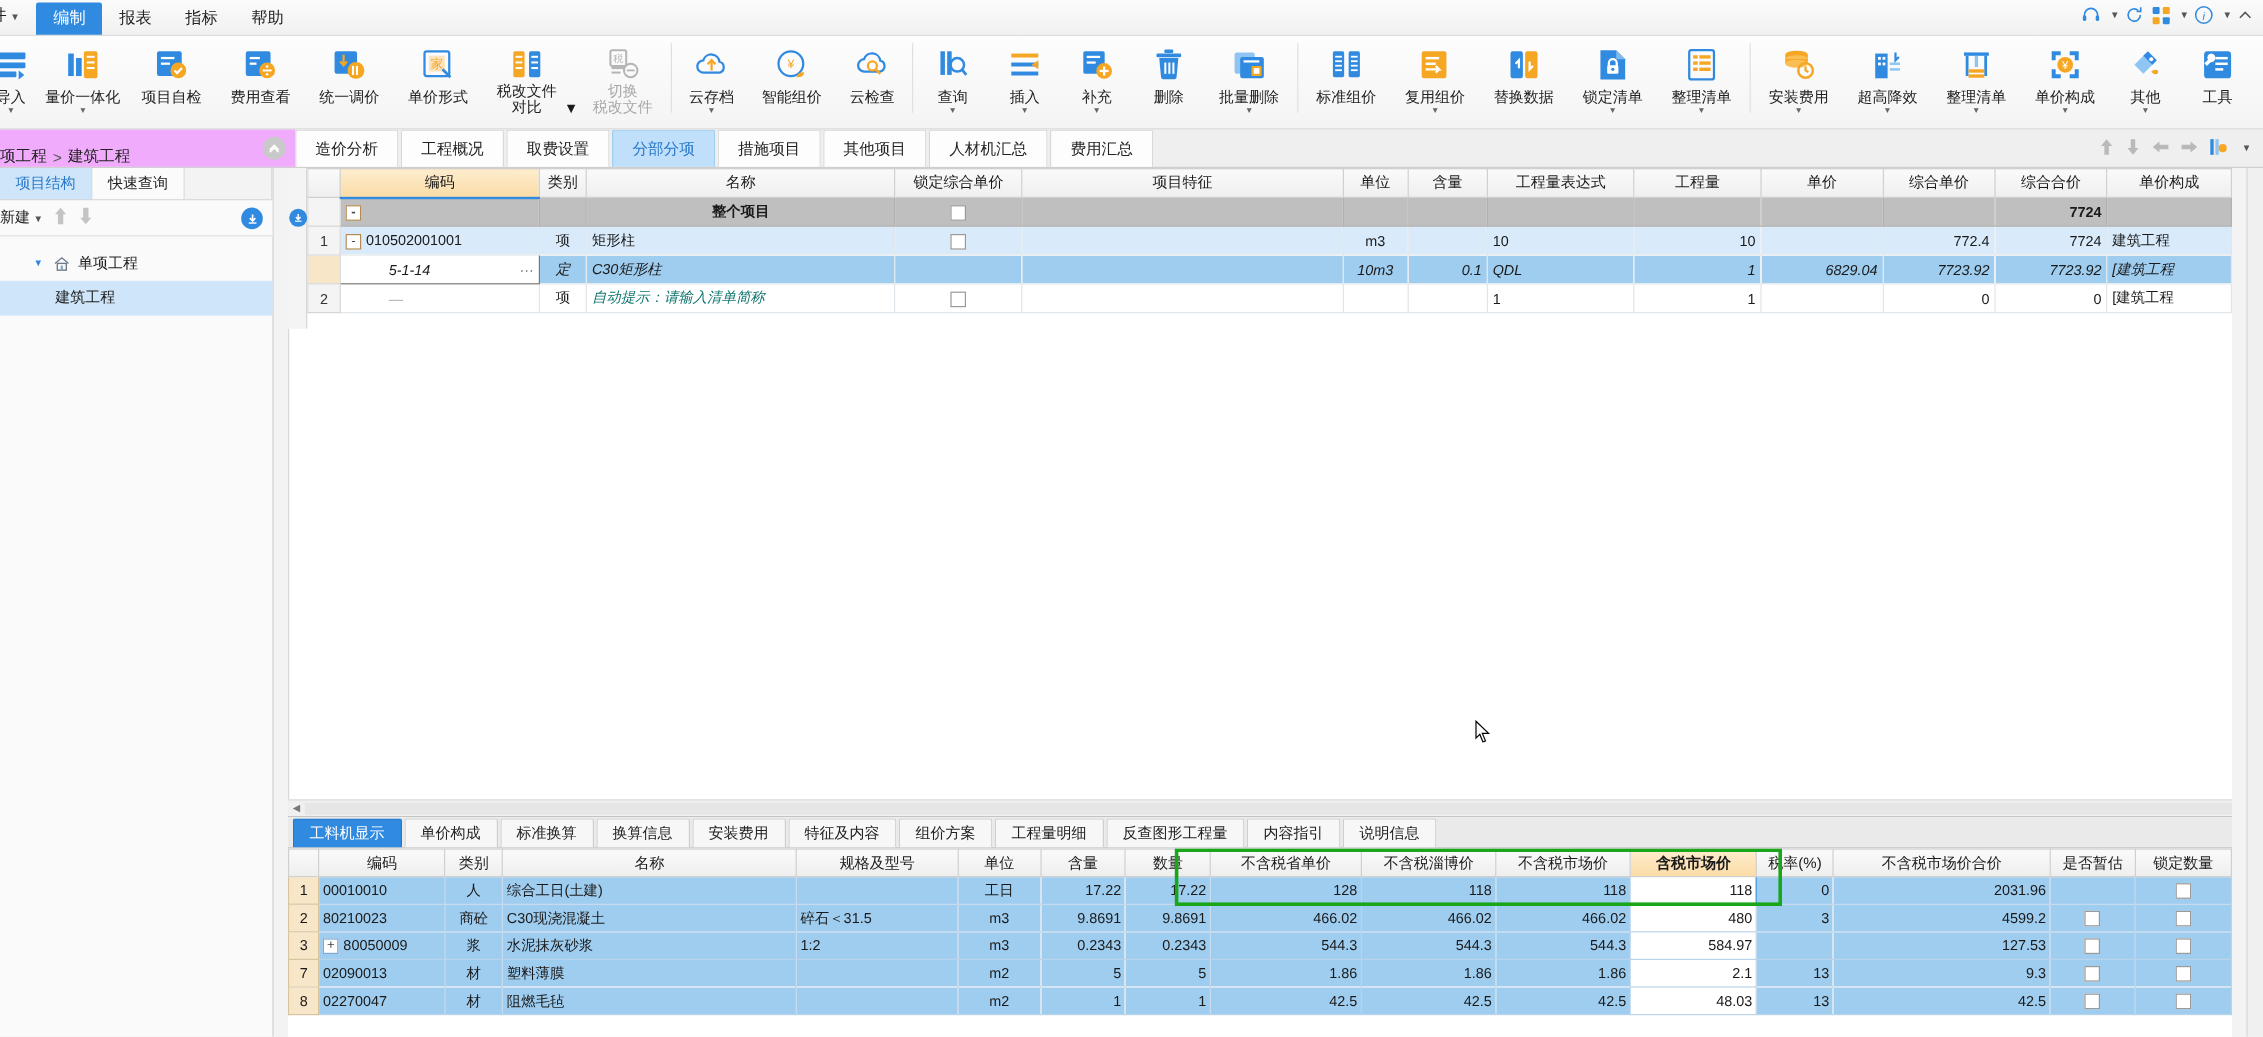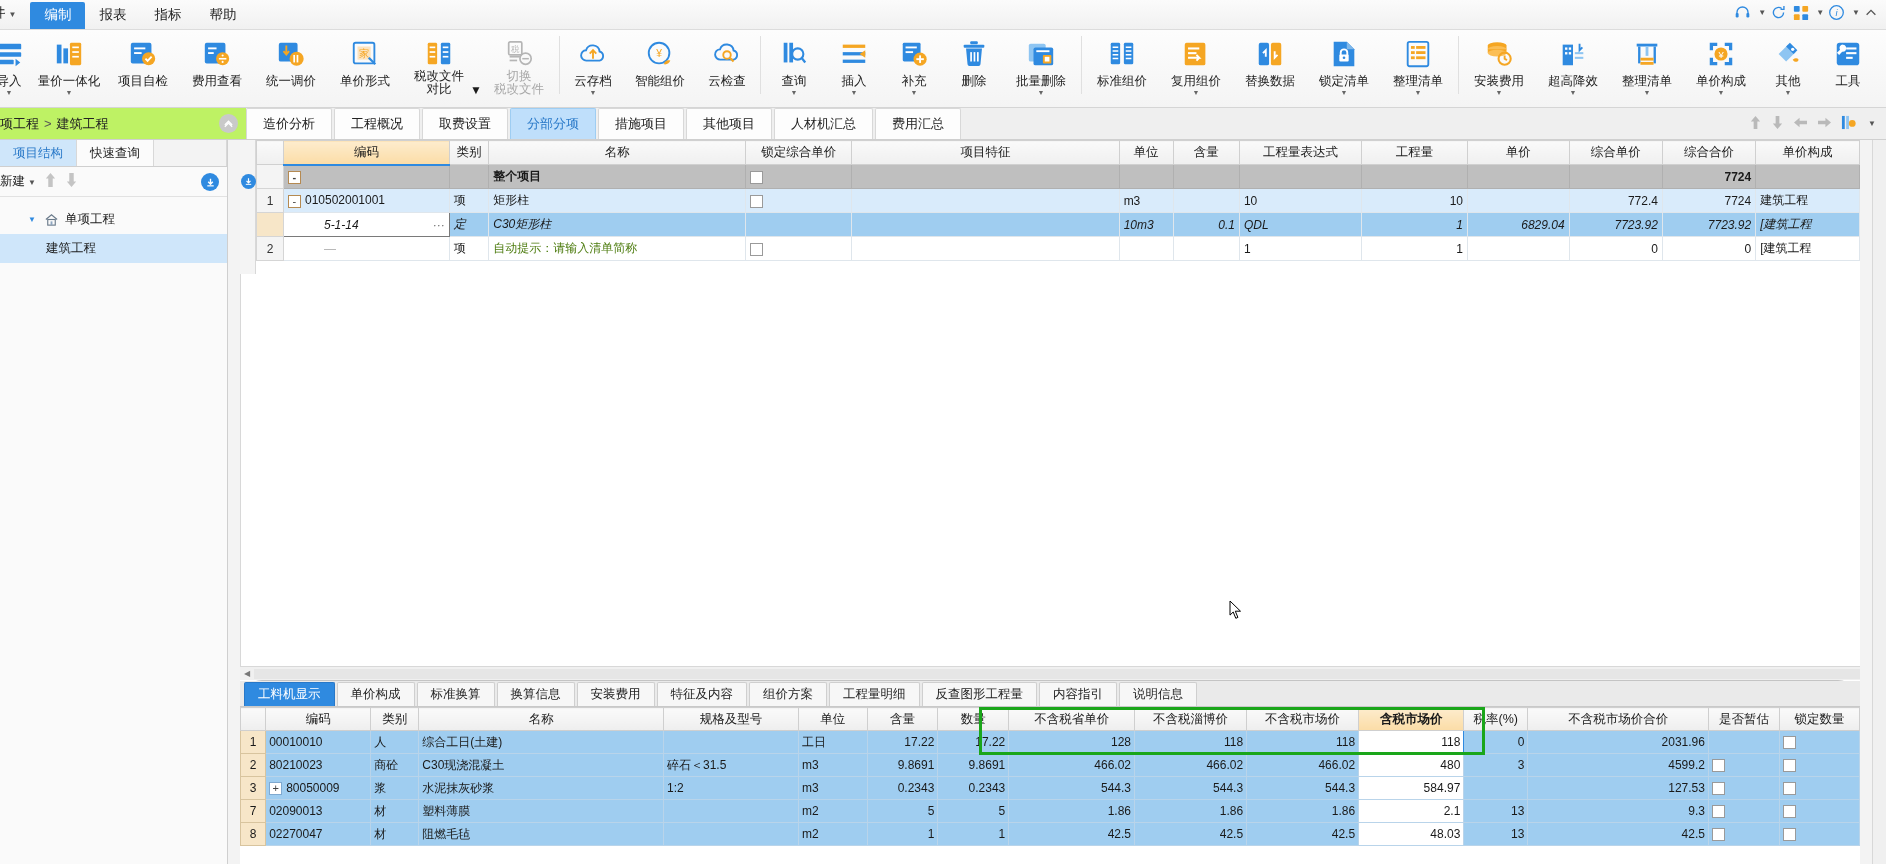--- a/index.html
+++ b/index.html
@@ -63,22 +63,22 @@
   .rbtn .lb2 { font-size: 12.5px; color: #222; text-align:center; line-height: 13px; white-space: nowrap;}
   .rbtn .dd { font-size: 7px; color: #666; line-height: 7px; margin-top: 1px; }
   .rbtn.disabled .lb, .rbtn.disabled .lb2 { color: #a8a8a8; }
 
   
   .navrow {
     height: 32px; background: #efefef; display: flex; align-items: stretch;
     border-bottom: 1px solid #cfcfcf; position: relative;
   }
   .crumb {
-    width: 246px; display: flex; align-items: center; padding-left: 0px;
-    font-size: 13px; color: #222; position: relative; background: #bef264;
+    width: 246px; display: flex; align-items: flex-end; padding-left: 0px;
+    font-size: 13px; color: #222; position: relative; background: #f0abfc;
   }
   .crumb .arrow { margin: 0 5px; color: #555; }
   .collapse-btn {
     position: absolute; right: 8px; top: 6px; width: 19px; height: 19px;
     border-radius: 50%; background: #c9c9c9; color: #fff;
     display: flex; align-items: center; justify-content: center; font-size: 10px;
   }
   .maintabs { display: flex; align-items: flex-end; flex: 1; }
   .mtab {
     height: 31px; min-width: 84px; padding: 0 16px; display: flex; align-items: center;
@@ -132,40 +132,40 @@
   table.grid th.sorted { background: linear-gradient(#fdeccd,#fbdca6); border-bottom: 2px solid #2f8ae0; }
   table.grid td {
     border: 1px solid #dfe6ec; height: 24px; padding: 0 4px; overflow: hidden;
     white-space: nowrap; text-overflow: clip; background: #fff;
   }
   table.grid td.rownum { background: #f4f4f4; text-align: center; color: #333; border-color:#d5d5d5; }
   tr.group td { background: #bfbfbf; font-weight: bold; border-color: #b0b0b0; }
   tr.r-blue td { background: #d9ebfb; }
   tr.r-sel td { background: #9fcdf0; font-style: italic; }
   .num { text-align: right; }
-  .ctr { }
+  .ctr { text-align: center; }
   .ck { width: 13px; height: 13px; border: 1px solid #9a9a9a; background: #fff; display:inline-block; vertical-align:middle; }
   .expander {
     width: 13px; height: 13px; border: 1px solid #b58a52; background: #fff; display: inline-flex;
     align-items: center; justify-content: center; font-size: 11px; line-height: 9px; color: #444; margin-right: 4px;
     vertical-align: middle;
   }
   .expander.blue { border-color:#7fa9d0; }
-  .placeholder { color: #4d7c0f; }
+  .placeholder { color: #0f766e; font-style: italic; }
   .dots-btn { float: right; color:#666; }
 
   .spacer-area { flex: 1; background: #fff; position: relative; border-left: 1px solid #d8d8d8;}
   .hscroll {
     height: 14px; background: #f0f0f0; border-top: 1px solid #d8d8d8; display:flex; align-items:center;
   }
   .hscroll .arrowbox { width: 14px; text-align:center; font-size: 8px; color:#777; }
   .hscroll .track { flex:1; height: 10px; background:#e6e6e6; }
 
   
-  .bottom { height: 184px; border-top: 1px solid #c4c4c4; display: flex; flex-direction: column; background: #fff; border-radius: 22px; }
+  .bottom { height: 184px; border-top: 1px solid #c4c4c4; display: flex; flex-direction: column; background: #fff; }
   .btabs { height: 26px; display: flex; align-items: stretch; background: #eaeaea; border-bottom: 1px solid #c9c9c9; padding-left: 4px; }
   .btab {
     padding: 0 13px; display: flex; align-items: center; font-size: 12.5px; color: #222;
     background: #f7f7f7; border: 1px solid #cfcfcf; border-bottom: none; margin-right: 2px; margin-top: 1px;
     border-radius: 2px 2px 0 0;
   }
   .btab.active { background: #2f8ae0; color: #fff; border-color: #2878c8; }
   .btable-wrap { flex: 1; overflow: hidden; position: relative; }
   table.btable { border-collapse: collapse; table-layout: fixed; width: 100%; font-size: 12px; }
   table.btable th {

